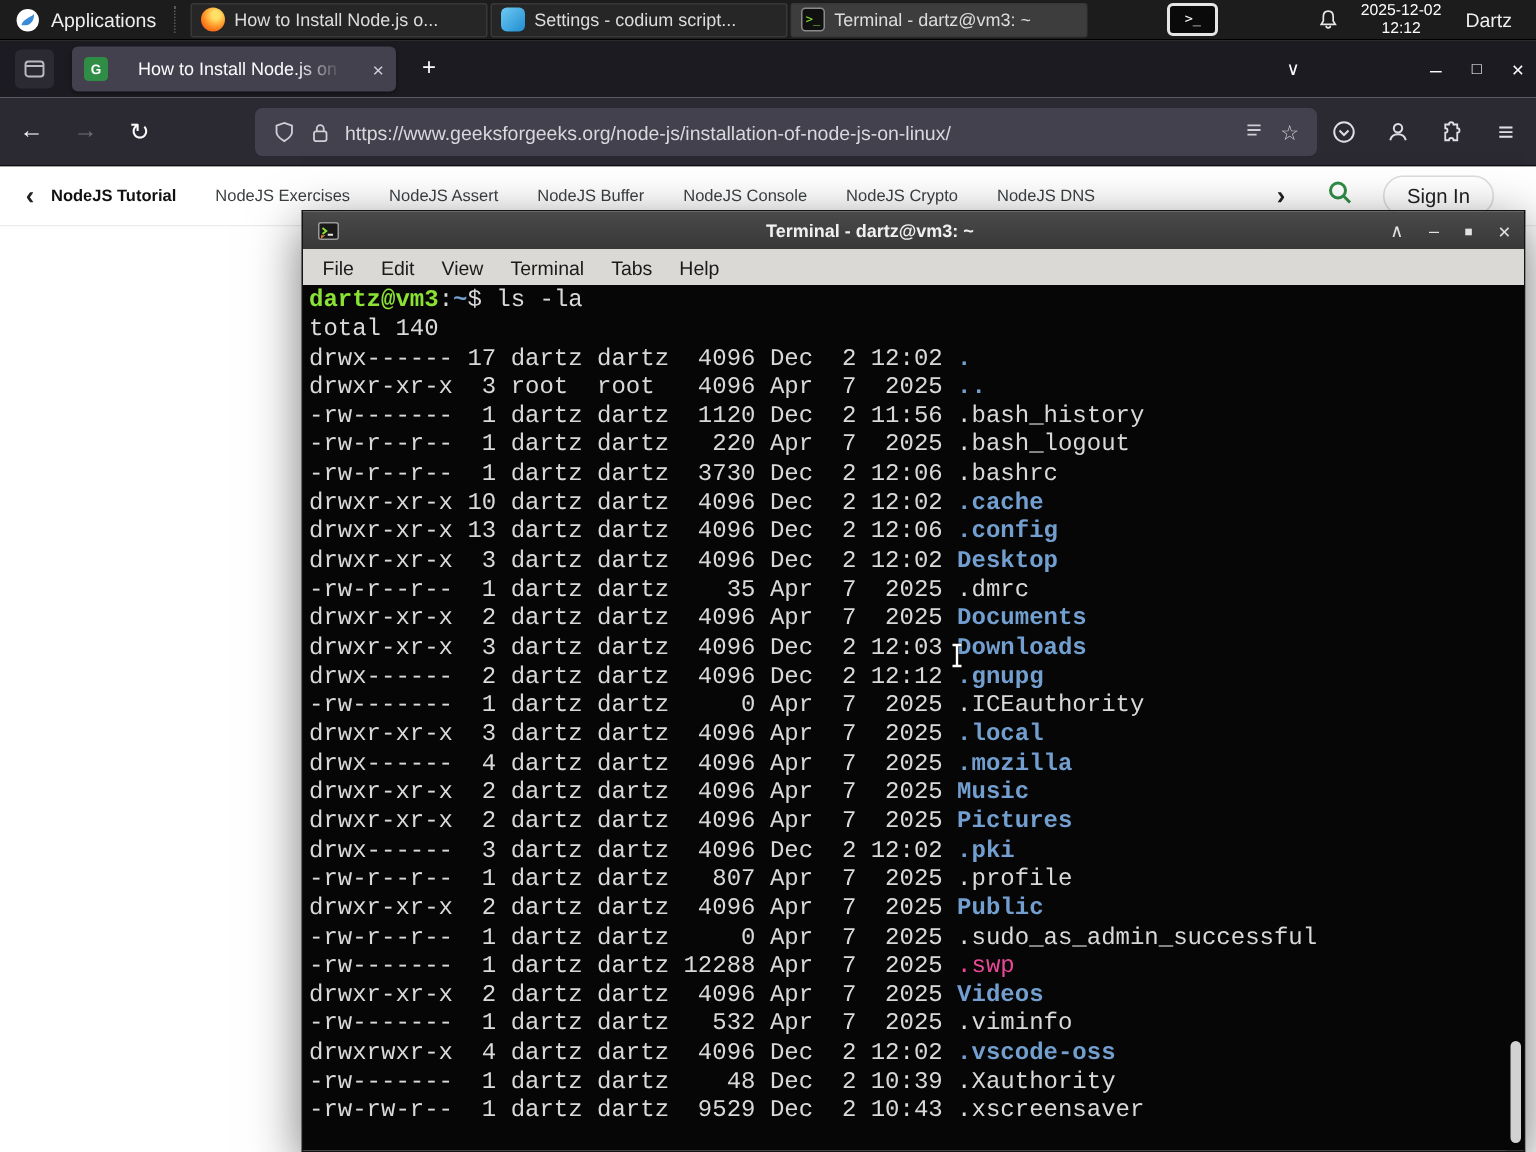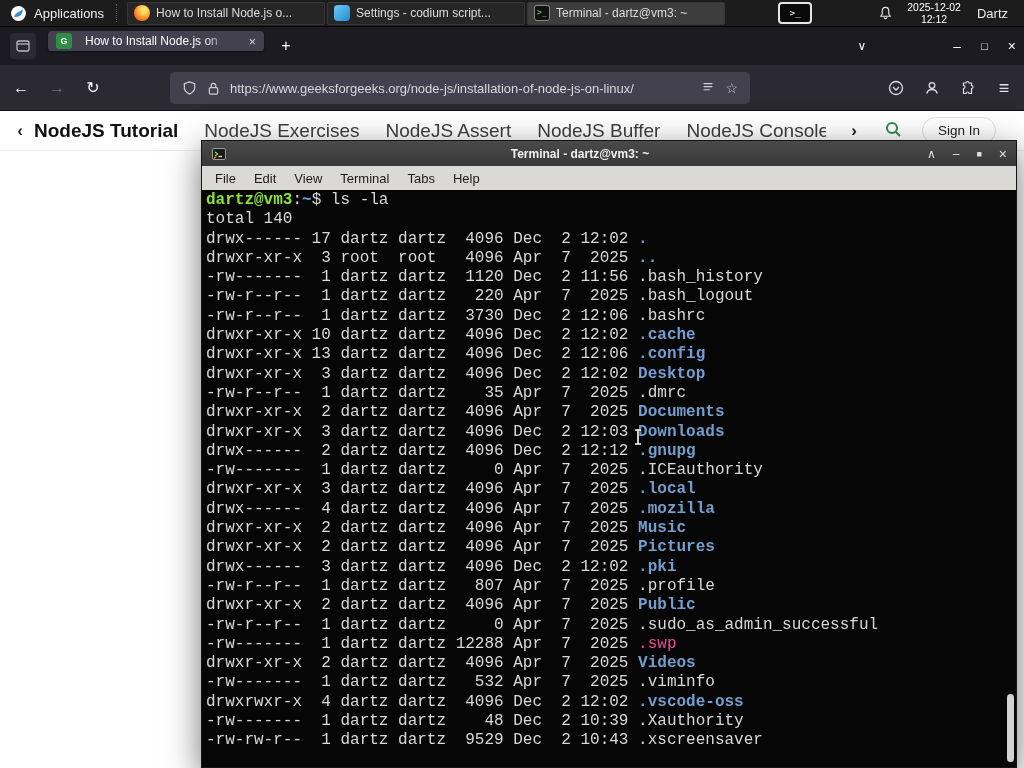--- a/index.html
+++ b/index.html
@@ -31,22 +31,22 @@
   .tray-term::after { content:">_"; color:#fff; font-size:9px; font-family:"DejaVu Sans Mono",monospace; }
   .bell { display:flex; margin-right:14px; }
   .clock { text-align:center; font-size:10.5px; line-height:12px; color:#fff; margin-right:16px; }
   .user { font-size:13px; margin-right:16px; }
 
   
   .browser { position:absolute; left:0; top:27px; width:1024px; height:741px; background:#fff; z-index:10; }
   .tabbar { position:relative; height:38px; background:#1c1b22; }
   .ffview { position:absolute; left:10px; top:6px; width:26px; height:26px; border-radius:4px;
     background:#2b2a33; display:flex; align-items:center; justify-content:center; }
-  .tab { position:absolute; left:48px; top:4px; width:216px; height:20px; background:#42414d;
-    border-radius:4px; display:flex; align-items:center; gap:13px; padding:0 8px;
+  .tab { position:absolute; left:48px; top:4px; width:216px; height:30px; background:#42414d;
+    border-radius:4px; display:flex; align-items:center; gap:20px; padding:0 8px;
     color:#fbfbfe; font-size:12px; box-shadow:0 1px 3px rgba(0,0,0,.45); }
   .favicon { width:16px; height:16px; flex:0 0 16px; border-radius:3px; background:#2f8d46;
     display:flex; align-items:center; justify-content:center; }
   .favicon::after { content:"G"; color:#fff; font-size:9px; font-weight:bold; }
   .tab-title { flex:1; white-space:nowrap; overflow:hidden;
     -webkit-mask-image:linear-gradient(90deg,#000 78%,transparent); mask-image:linear-gradient(90deg,#000 78%,transparent); }
   .tab-close { color:#cfcfd8; font-size:13px; }
   .newtab { position:absolute; left:274px; top:7px; width:24px; height:24px; border-radius:4px;
     color:#fbfbfe; font-size:16px; display:flex; align-items:center; justify-content:center; }
   .alltabs { position:absolute; right:150px; top:7px; width:24px; height:24px;
@@ -54,36 +54,36 @@
   .win-controls { position:absolute; right:8px; top:7px; display:flex; gap:20px; align-items:center;
     color:#fbfbfe; height:24px; }
   .win-controls span { font-size:14px; line-height:24px; }
   .win-controls .wc-max { font-size:11px; }
 
   .toolbar { position:relative; height:46px; background:#2b2a33; border-bottom:1px solid #0e0e12;
     display:flex; align-items:center; }
   .nav-btn { width:30px; height:30px; margin-left:6px; display:flex; align-items:center;
     justify-content:center; color:#fbfbfe; font-size:16px; border-radius:4px; }
   .nav-btn.dim { color:#6f6f78; }
-  .urlbar { position:absolute; left:170px; top:7px; width:580px; height:32px; background:#42414d;
+  .urlbar { position:absolute; left:170px; top:7px; width:708px; height:32px; background:#42414d;
     border-radius:5px; display:flex; align-items:center; gap:10px; padding:0 12px; }
   .url-text { flex:1; font-size:13px; color:#d8d8de; white-space:nowrap; overflow:hidden; }
   .url-icon { display:flex; }
   .star { color:#cfcfd6; font-size:14px; }
   .right-icons { position:absolute; right:6px; top:9px; display:flex; gap:8px; }
   .right-icons > span { width:28px; height:28px; display:flex; align-items:center;
     justify-content:center; color:#dfdfe6; border-radius:4px; }
   .burger { font-size:18px; }
 
   .site { position:absolute; left:0; top:84px; width:1024px; height:657px; background:#fff; }
   .sitenav { height:40px; display:flex; align-items:center; padding:0 10px;
     border-bottom:1px solid #ececec; box-shadow:0 1px 3px rgba(0,0,0,.08); }
   .chev { font-size:17px; font-weight:bold; color:#222; width:20px; text-align:center; }
   .navlinks { display:flex; gap:26px; white-space:nowrap; overflow:hidden; width:792px;
-    font-size:19px; color:#3c4043; margin-left:4px; }
+    font-size:11px; color:#3c4043; margin-left:4px; }
   .navlinks span.k-active { font-weight:bold; color:#111; }
   .nav-right { margin-left:auto; display:flex; align-items:center; gap:20px; padding-right:18px; }
   .signin { font-size:13.5px; color:#202124; padding:5px 15px; border:1px solid #dadce0; border-radius:15px; }
   .page { height:617px; background:#fff; }
 
   
   .term { position:absolute; left:201px; top:140px; width:816px; height:628px; z-index:20;
     display:flex; flex-direction:column; box-shadow:0 10px 32px rgba(0,0,0,.55);
     border:1px solid #141414; }
   .term-titlebar { height:25px; background:linear-gradient(#4a4a4a,#383838); display:flex;

